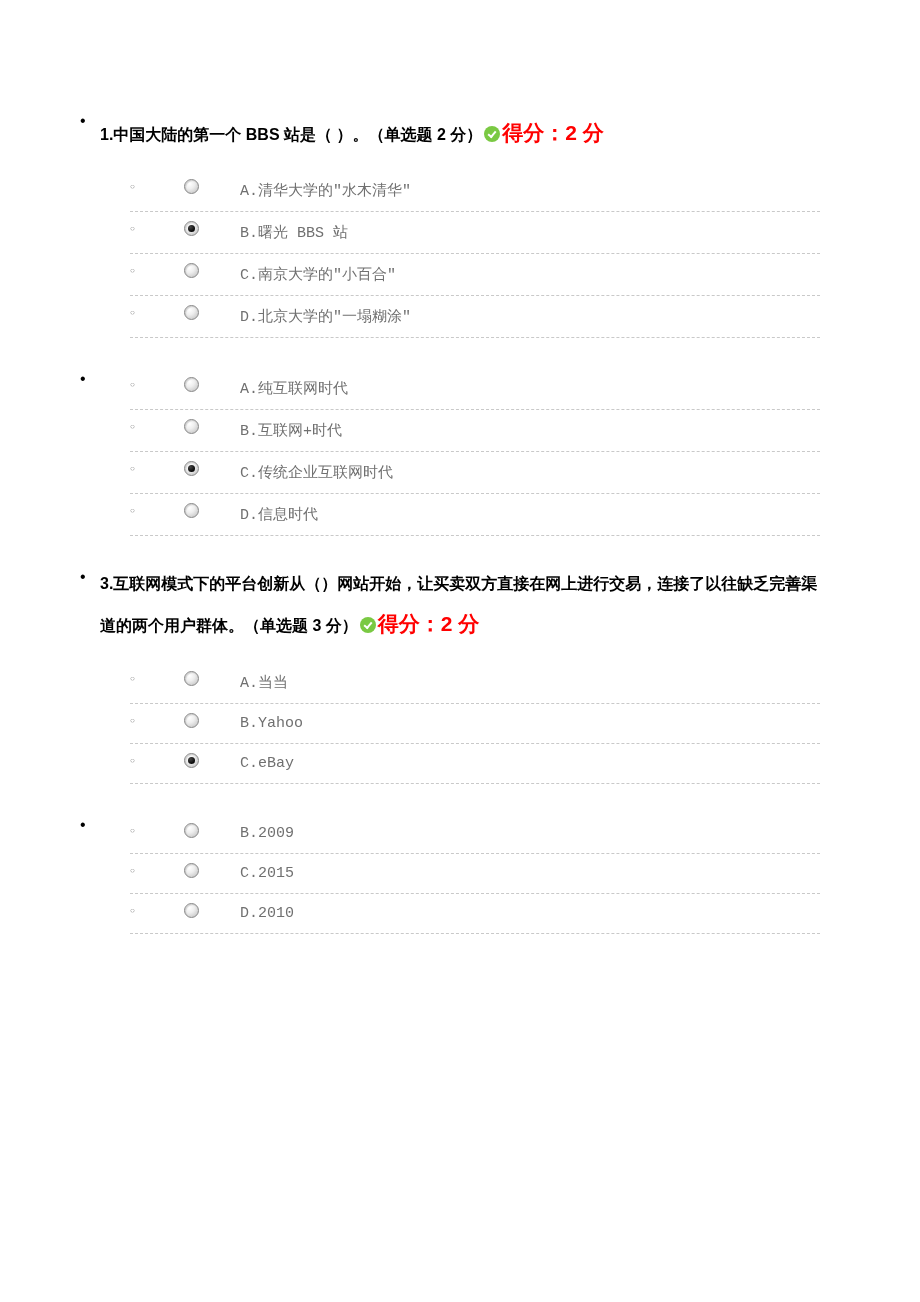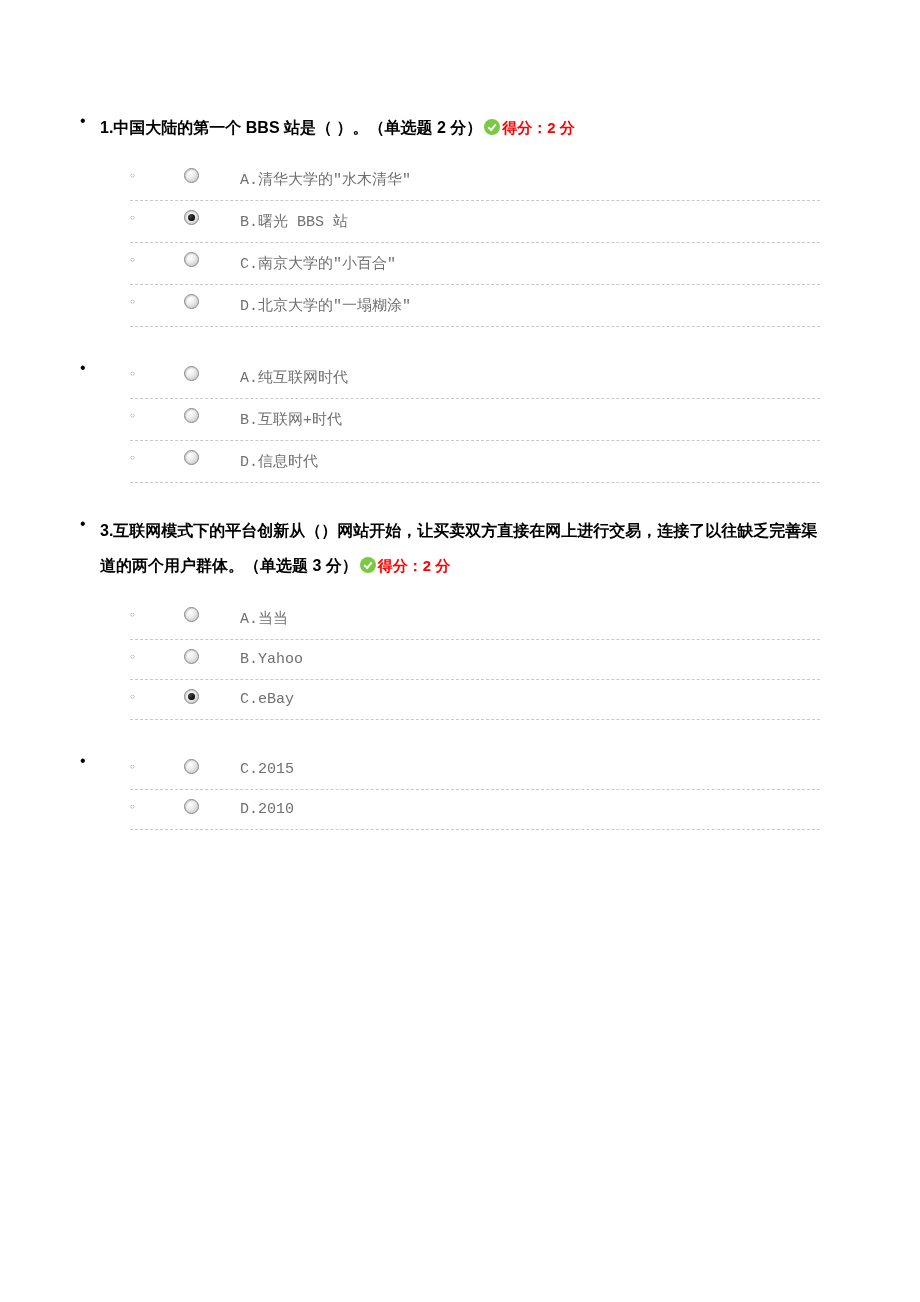--- a/index.html
+++ b/index.html
@@ -37,21 +37,21 @@
   }
   .check-icon::after {
     content: "";
     position: absolute;
     left: 4px; top: 5px;
     width: 6px; height: 3px;
     border-left: 2px solid #fff;
     border-bottom: 2px solid #fff;
     transform: rotate(-50deg);
   }
-  .score { color: #ff0000; font-weight: 600; font-size: 15px; margin-left: 2px;}
+  .score { color: #ff0000; font-weight: 600; font-size: 21px; margin-left: 2px;}
   ul.options { list-style: none; margin: 14px 0 0 0; padding: 0 0 0 30px; }
   li.option {
     position: relative;
     padding: 11px 0 11px 110px;
     border-bottom: 1px dashed #c9c9c9;
     font-family: SimSun, "Courier New", monospace;
     color: #707070;
     font-size: 15px;
   }
   li.option::before {
@@ -93,30 +93,32 @@
         <li class="option"><span class="radio"></span><span class="opt-text">A.清华大学的"水木清华"</span></li>
         <li class="option"><span class="radio selected"></span><span class="opt-text">B.曙光 BBS 站</span></li>
         <li class="option"><span class="radio"></span><span class="opt-text">C.南京大学的"小百合"</span></li>
         <li class="option"><span class="radio"></span><span class="opt-text">D.北京大学的"一塌糊涂"</span></li>
       </ul>
     </li>
     <li class="question">
       <ul class="options">
         <li class="option"><span class="radio"></span><span class="opt-text">A.纯互联网时代</span></li>
         <li class="option"><span class="radio"></span><span class="opt-text">B.互联网+时代</span></li>
+        <li class="option"><span class="radio selected"></span><span class="opt-text">C.传统企业互联网时代</span></li>
         <li class="option"><span class="radio"></span><span class="opt-text">D.信息时代</span></li>
       </ul>
     </li>
     <li class="question">
       <div class="q-text"><span>3.</span><span>互联网模式下的平台创新从（）网站开始，让买卖双方直接在网上进行交易，连接了以往缺乏完善渠道的两个用户群体。（单选题 3 分）</span><span class="check-icon"></span><span class="score">得分：2 分</span></div>
       <ul class="options">
         <li class="option"><span class="radio"></span><span class="opt-text">A.当当</span></li>
         <li class="option"><span class="radio"></span><span class="opt-text">B.Yahoo</span></li>
         <li class="option"><span class="radio selected"></span><span class="opt-text">C.eBay</span></li>
       </ul>
     </li>
     <li class="question">
       <ul class="options">
+        <li class="option"><span class="radio"></span><span class="opt-text">B.2009</span></li>
         <li class="option"><span class="radio"></span><span class="opt-text">C.2015</span></li>
         <li class="option"><span class="radio"></span><span class="opt-text">D.2010</span></li>
       </ul>
     </li>
   </ul>
 
 </body></html>

